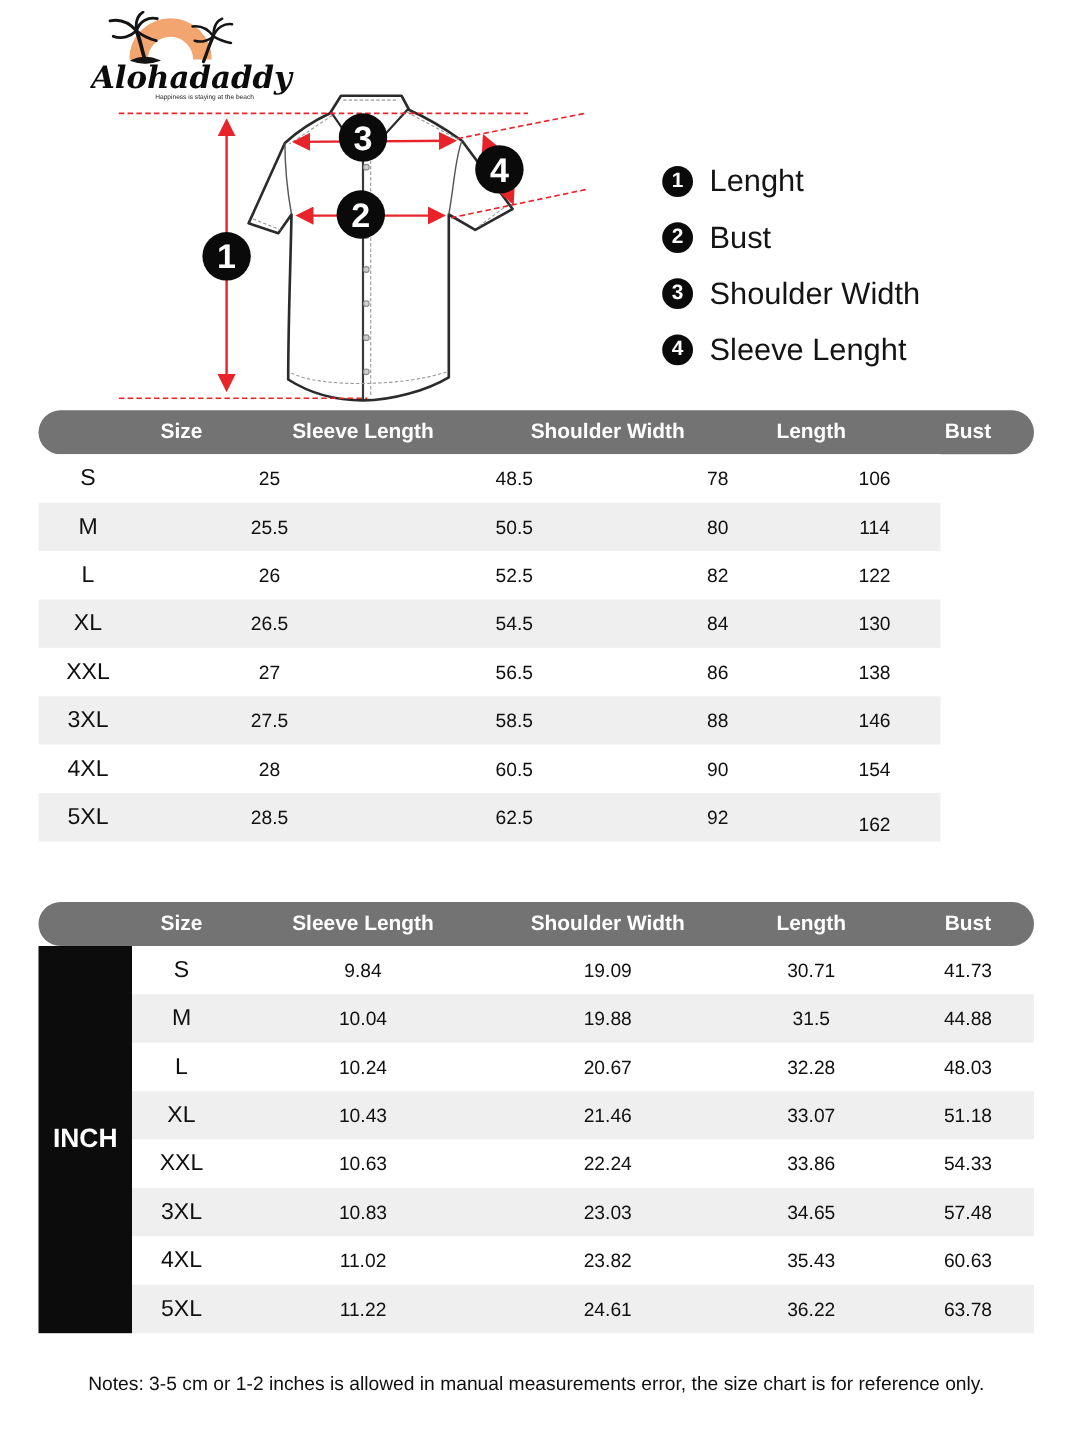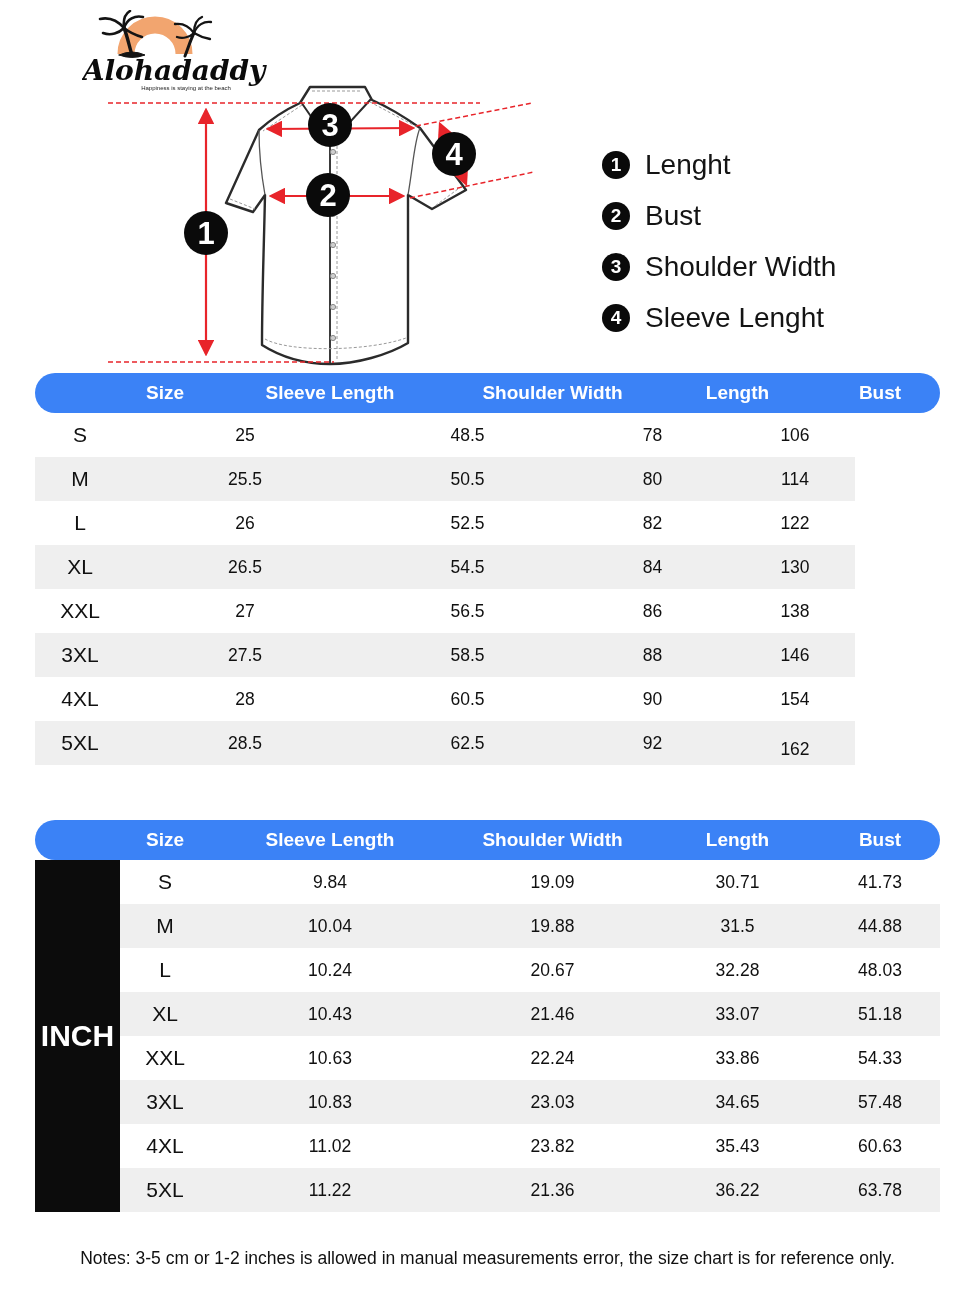--- a/index.html
+++ b/index.html
@@ -21,28 +21,28 @@
   .legend-item{display:flex;align-items:center;height:28px;margin-bottom:23px;}
   .legend-circle{width:28px;height:28px;border-radius:50%;background:#0a0a0a;color:#fff;
                  font-weight:bold;font-size:19px;display:flex;align-items:center;
                  justify-content:center;margin-right:15px;flex:0 0 auto;}
   .legend-label{font-size:28px;color:#141414;}
 
   
   .size-table{position:absolute;left:35px;width:905px;}
   .table-cm{top:373px;}
   .table-inch{top:820px;}
-  .thead{display:flex;align-items:center;height:40px;background:#3b82f6;
+  .thead{display:flex;align-items:center;height:40px;background:#737373;
          border-radius:20px;padding-left:85px;box-sizing:border-box;}
   .hcell{color:#fff;font-weight:bold;font-size:19px;text-align:center;}
   .tbody{display:flex;}
   .unitcol{width:85px;background:#0c0c0c;display:flex;align-items:center;
            justify-content:center;color:#fff;font-weight:bold;}
   .unit-cm{font-size:40px;letter-spacing:1px;}
-  .unit-inch{font-size:30px;}
+  .unit-inch{font-size:24px;}
   .rows{width:820px;}
   .trow{display:flex;align-items:center;height:44px;background:#ffffff;}
   .trow.alt{background:#efefef;}
   .cell{text-align:center;font-size:17.5px;color:#101010;}
   .size-cell{font-size:21px;}
 
   
   .notes{position:absolute;top:1248px;left:0;width:100%;text-align:center;
          font-size:17.5px;color:#101010;}
 </style>
@@ -280,21 +280,21 @@
           <div class="trow">
             <div class="cell size-cell" style="width: 90px;">4XL</div>
             <div class="cell" style="width: 240px;">11.02</div>
             <div class="cell" style="width: 205px;">23.82</div>
             <div class="cell" style="width: 165px;">35.43</div>
             <div class="cell" style="width: 120px;">60.63</div>
           </div>
           <div class="trow alt">
             <div class="cell size-cell" style="width: 90px;">5XL</div>
             <div class="cell" style="width: 240px;">11.22</div>
-            <div class="cell" style="width: 205px;">21.36</div>
+            <div class="cell" style="width: 205px;">24.61</div>
             <div class="cell" style="width: 165px;">36.22</div>
             <div class="cell" style="width: 120px;">63.78</div>
           </div>
         </div>
     </div>
   </div>
 
   <div class="notes">Notes: 3-5 cm or 1-2 inches is allowed in manual measurements error, the size chart is for reference only.</div>
 
 </div>

